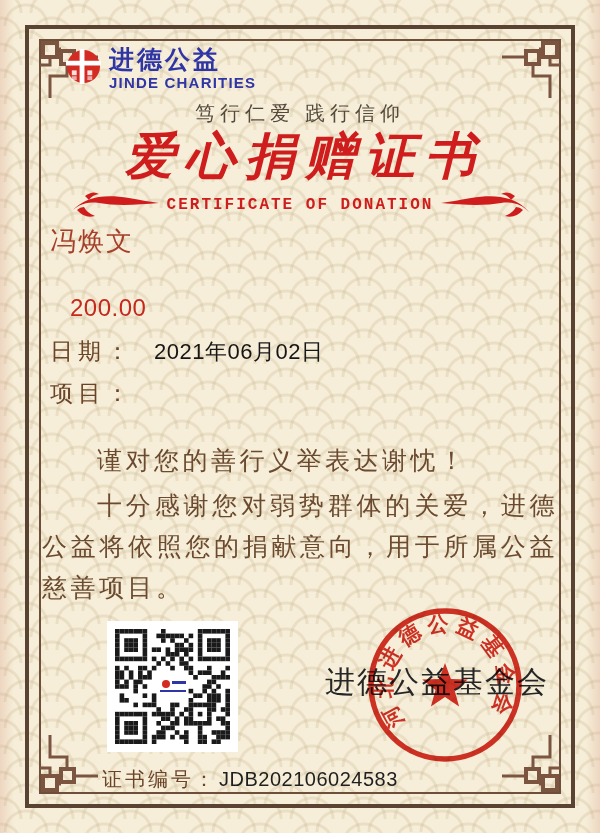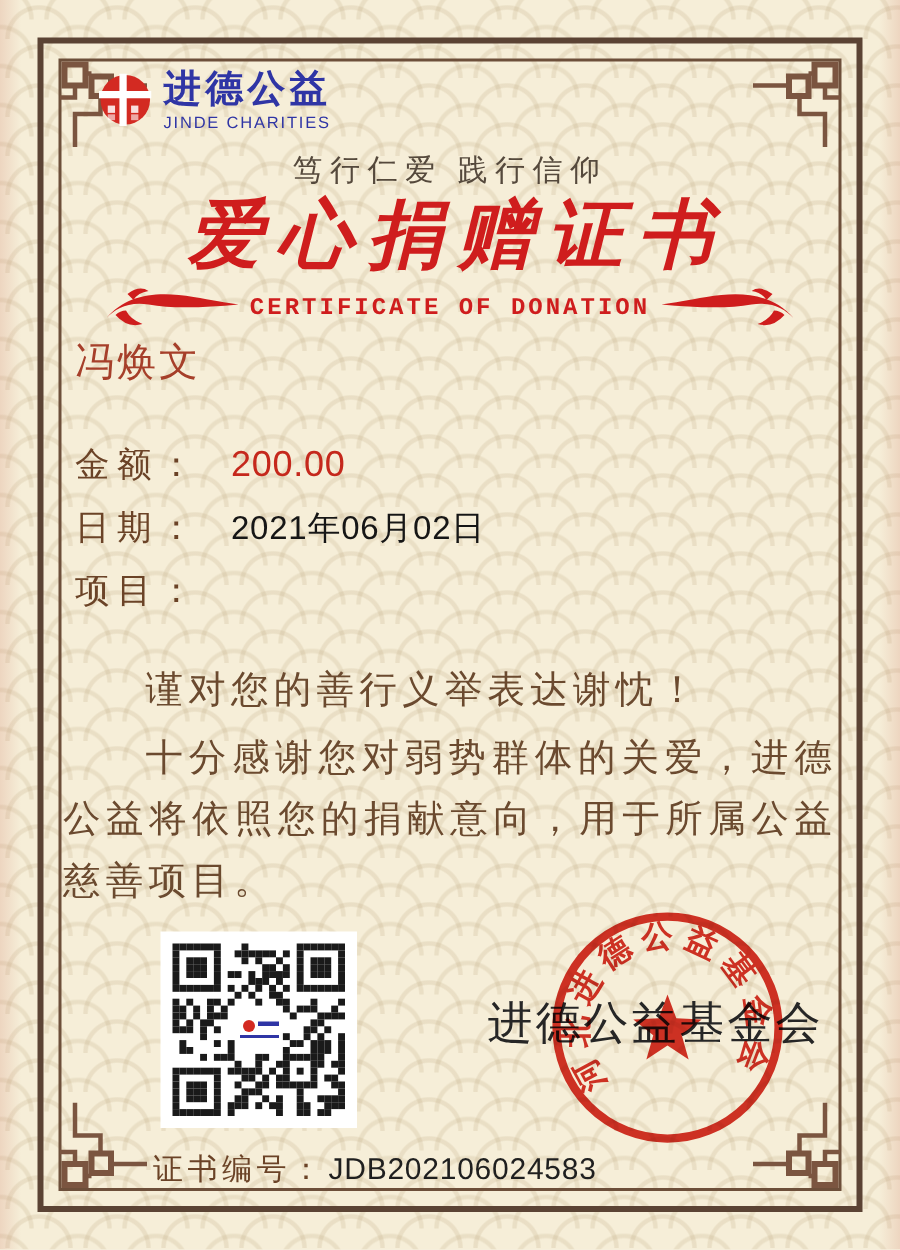--- a/index.html
+++ b/index.html
@@ -27,21 +27,21 @@
   .corner.tl{left:36px;top:36px;}
   .corner.tr{right:36px;top:36px;transform:scaleX(-1);}
   .corner.bl{left:36px;bottom:36px;transform:scaleY(-1);}
   .corner.br{right:36px;bottom:36px;transform:scale(-1,-1);}
 
   .logo{position:absolute;left:66px;top:45px;display:flex;align-items:flex-start;justify-content:center;}
   .logo-mark{width:35px;height:35px;margin-top:4px;}
   .logo-text{margin-left:8px;display:flex;flex-direction:column;}
   .logo-cn{font-size:25px;font-weight:bold;color:#2f35a5;letter-spacing:3px;line-height:30px;
     font-family:"Liberation Serif",serif;}
-  .logo-en{font-size:11px;font-weight:normal;color:#2f35a5;letter-spacing:1.2px;line-height:15px;}
+  .logo-en{font-size:15px;font-weight:bold;color:#2f35a5;letter-spacing:1.2px;line-height:15px;}
 
   .slogan{position:absolute;left:0;right:0;top:100px;text-align:center;
     font-family:"Liberation Serif",serif;
     font-size:20px;color:#55493c;letter-spacing:5px;}
   .title{position:absolute;left:0;right:0;top:123px;text-align:center;
     font-family:"Liberation Serif",serif;font-weight:bold;
     font-size:50px;color:#cf1d1d;letter-spacing:10px;text-indent:10px;font-style:italic;}
   .subtitle-row{position:absolute;left:0;right:0;top:190px;display:flex;align-items:center;justify-content:center;gap:8px;}
   .subtitle{font-family:"Liberation Mono",monospace;font-weight:bold;
     font-size:16px;color:#cf1d1d;letter-spacing:2px;white-space:nowrap;}
@@ -159,21 +159,20 @@
         <path d="M6,20 q8,9 18,6 q-8,-3 -11,-9 q-4,0 -7,3 Z"></path>
         <path d="M14,6 q8,-6 14,-2 q-7,1 -10,6 Z"></path>
       </g>
     </svg>
   </div>
 
   <div class="donor-name">冯焕文</div>
 
   <div class="fields">
     <div class="field-row">
-      <span class="field-label">金额：</span>
       <span class="field-value amount">200.00</span>
     </div>
     <div class="field-row">
       <span class="field-label">日期：</span>
       <span class="field-value">2021年06月02日</span>
     </div>
     <div class="field-row">
       <span class="field-label">项目：</span>
     </div>
   </div>

